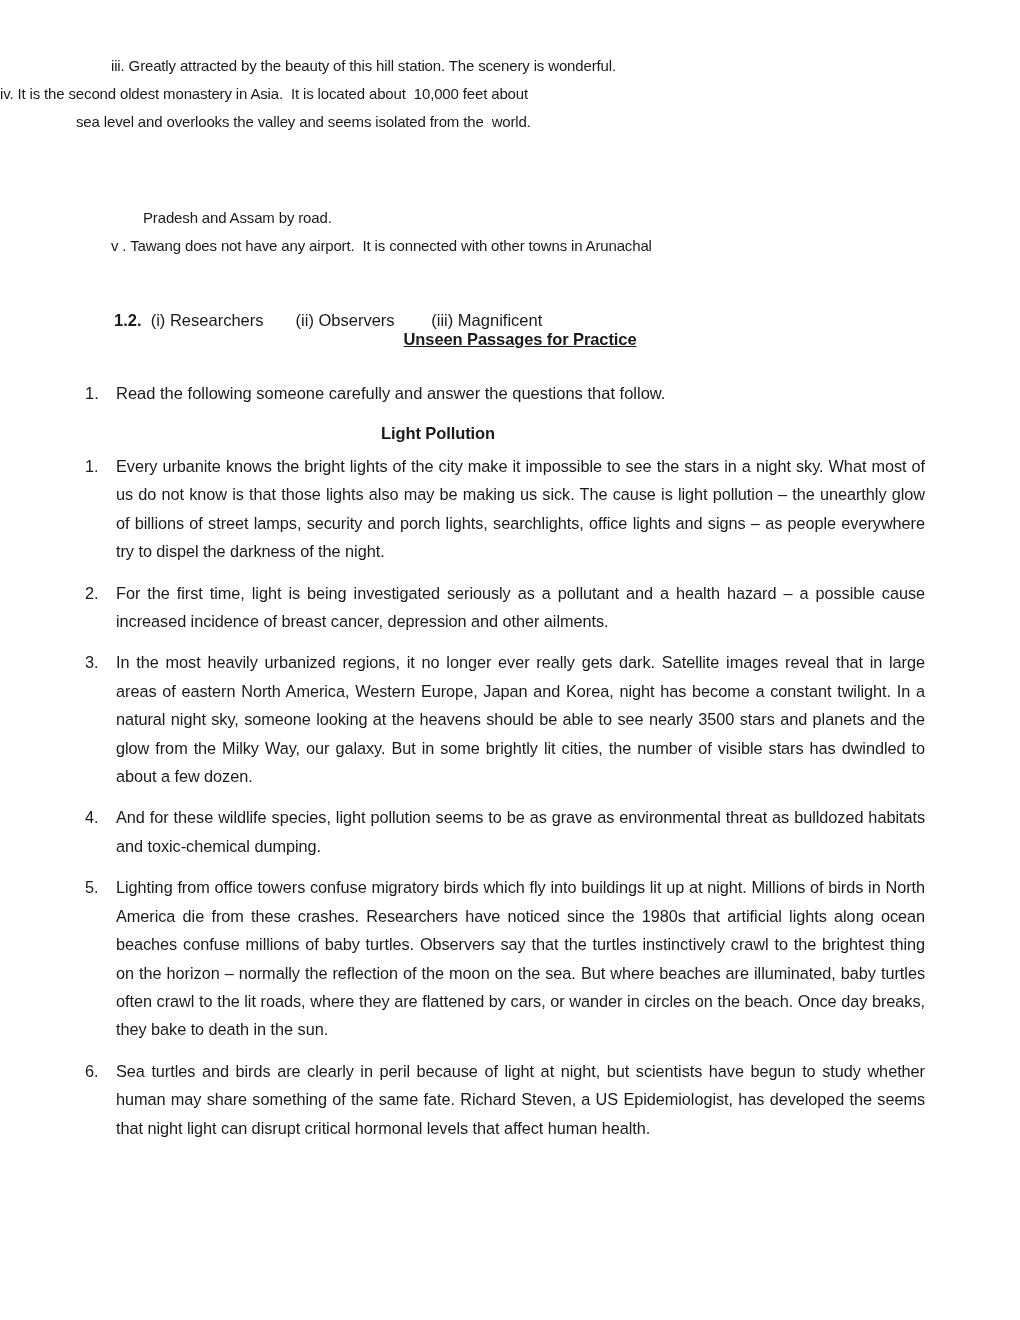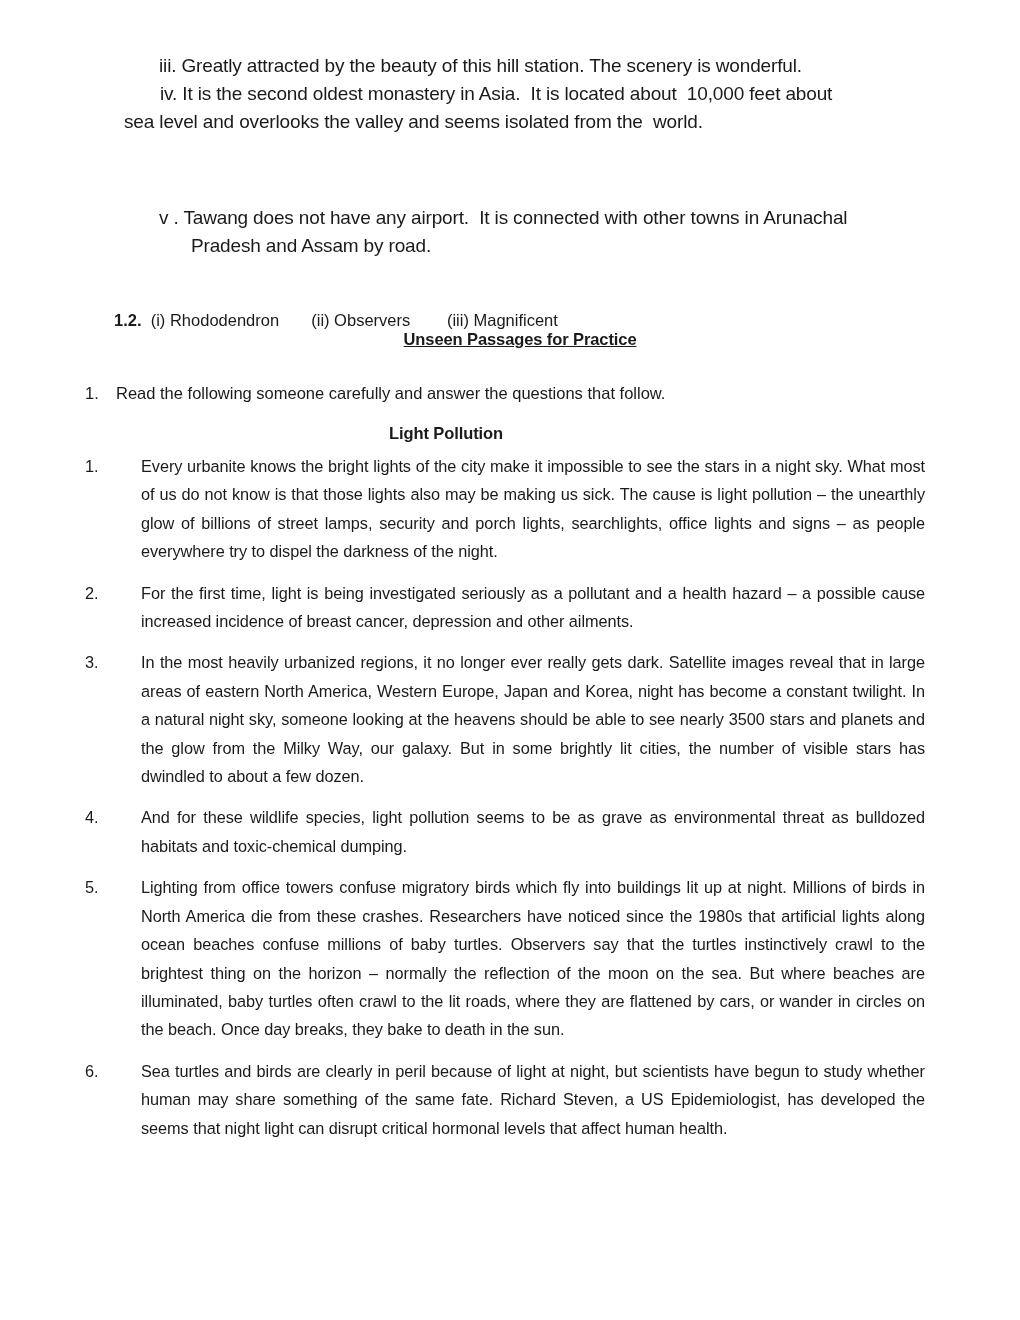--- a/index.html
+++ b/index.html
@@ -24,28 +24,27 @@
   }
 
   
   .top-block {
     position: absolute;
     left: 0;
     top: 52px;
     width: 1020px;
   }
   .roman-line {
-    font-size: 19px;
+    font-size: 15px;
     line-height: 28px;
     letter-spacing: -0.15px;
     white-space: pre;
-    margin-left: 48px;
   }
   .ind-iii { padding-left: 111px; }
-  .ind-iv  { padding-left: 112px; }
+  .ind-iv  { }
   .ind-cont{ padding-left: 76px; }
 
   .gap-block { height: 68px; }
 
   .ind-v    { padding-left: 111px; }
   .ind-v2   { padding-left: 143px; }
 
   .ans-line {
     padding-left: 114px;
     font-size: 16.5px;
@@ -64,21 +63,21 @@
   }
   .h-underline { text-decoration: underline; }
 
   .sec-title {
     position: absolute;
     left: 0; top: 330px;
     width: 1040px;
   }
   .passage-title {
     position: absolute;
-    left: 16px; top: 424px;
+    left: 8px; top: 424px;
     width: 860px;
   }
 
   
   .instruction {
     position: absolute;
     left: 85px;
     top: 379px;
     width: 840px;
     font-size: 16.5px;
@@ -103,21 +102,20 @@
     flex: 0 0 31px;
     text-align: left;
     font-size: 16.3px;
     line-height: 28.4px;
   }
   .li .txt {
     flex: 1 1 auto;
     text-align: justify;
     text-justify: inter-word;
     letter-spacing: -0.05px;
-    margin-left: 25px;
   }
   .li:last-child { margin-bottom: 0; }
 
   
   .inst-row {
     display: flex;
     align-items: flex-start;
   }
   .inst-row .num { flex: 0 0 31px; }
   .inst-row .txt { flex: 1 1 auto; }
@@ -130,25 +128,25 @@
   <div class="top-block">
 
     <div class="roman-line ind-iii"><span>iii.</span> <span>Greatly attracted by the beauty of this hill station. The scenery is wonderful.</span></div>
 
     <div class="roman-line ind-iv"><span>iv.</span> <span>It is the second oldest monastery in Asia.  It is located about  10,000 feet about</span></div>
 
     <div class="roman-line ind-cont">sea level and overlooks the valley and seems isolated from the  world.</div>
 
     <div class="gap-block"></div>
 
+    <div class="roman-line ind-v2">Pradesh and Assam by road.</div>
+
     <div class="roman-line ind-v"><span>v .</span> <span>Tawang does not have any airport.  It is connected with other towns in Arunachal</span></div>
 
-    <div class="roman-line ind-v2">Pradesh and Assam by road.</div>
-
-    <div class="ans-line"><b>1.2.</b>  <span>(i) Rhododendron</span>       <span>(ii) Observers</span>        <span>(iii) Magnificent</span></div>
+    <div class="ans-line"><b>1.2.</b>  <span>(i) Researchers</span>       <span>(ii) Observers</span>        <span>(iii) Magnificent</span></div>
   </div>
 
   <div class="sec-title">
     <div class="h-center h-underline">Unseen Passages for Practice</div>
   </div>
 
   <div class="instruction">
     <div class="inst-row">
       <span class="num">1.</span>
       <span class="txt">Read the following someone carefully and answer the questions that follow.</span>

